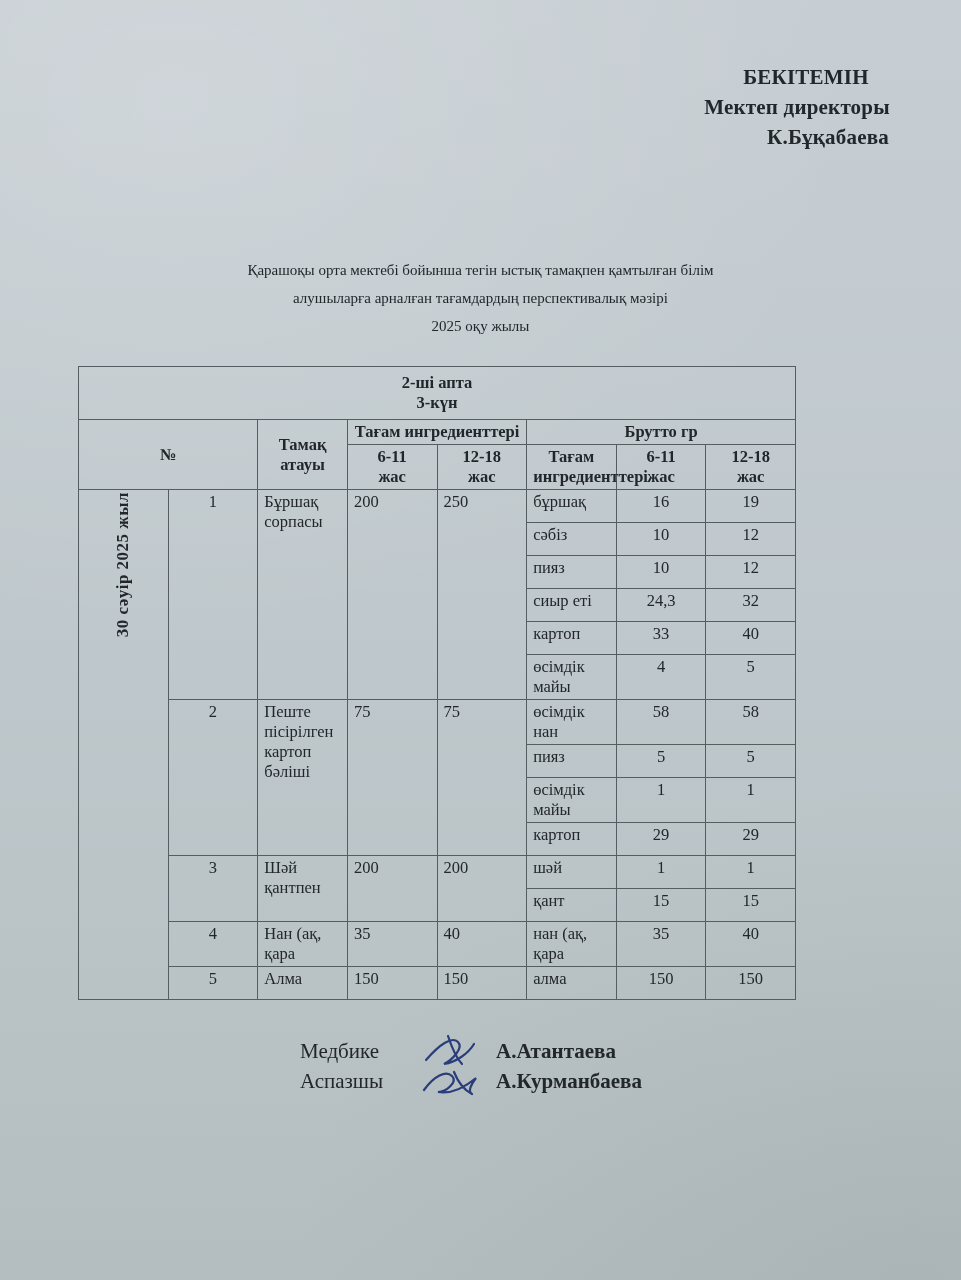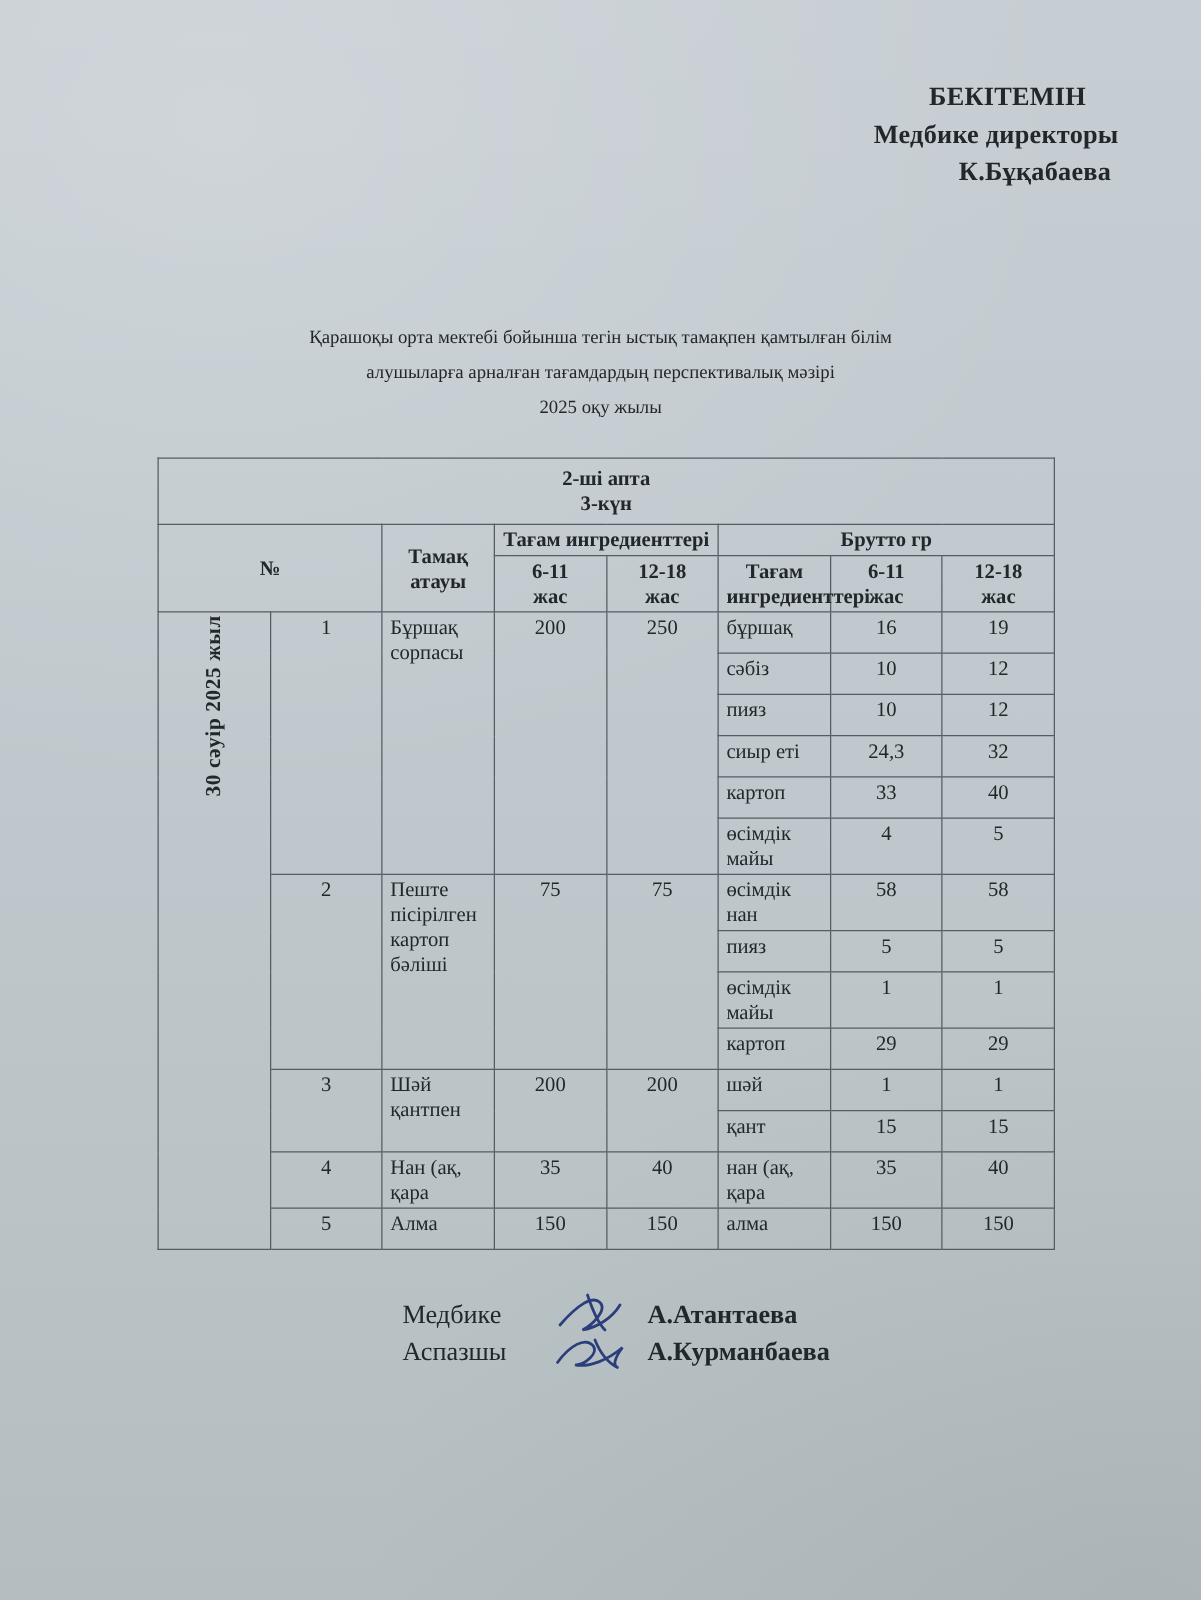--- a/index.html
+++ b/index.html
@@ -79,21 +79,20 @@
     position: absolute;
     left: 78px;
     top: 366px;
     width: 862px;
   }
   table.menu {
     border-collapse: collapse;
     width: 718px;
     table-layout: fixed;
     background: transparent;
-    margin-left: 48px;
   }
   table.menu th, table.menu td {
     border: 1px solid #555d63;
     padding: 2px 6px;
     font-size: 16.5px;
     line-height: 20px;
     vertical-align: top;
   }
   table.menu th {
     font-weight: bold;
@@ -105,21 +104,21 @@
   .c-date  { width: 34px;  padding: 0; }
   .c-dish  { width: 208px; }
   .c-p1    { width: 96px;  text-align: center; }
   .c-p2    { width: 128px; text-align: center; }
   .c-ing   { width: 170px; }
   .c-g1    { width: 86px;  text-align: center; }
   .c-g2    { width: 86px;  text-align: center; }
 
   td.num-cell  { text-align: center; vertical-align: top; padding-top: 3px; font-size: 16px; }
   td.dish-cell { vertical-align: top; padding-top: 3px; }
-  td.qty-cell  { text-align: center; vertical-align: top; padding-top: 3px; }
+  td.qty-cell  { text-align: left; vertical-align: top; padding-top: 3px; }
   td.ing-cell  { vertical-align: middle; height: 28px; padding-top: 2px; }
   td.gram-cell { text-align: center; vertical-align: middle; }
 
   
   td.ing-first, td.gram-first { vertical-align: top; padding-top: 3px; }
 
   td.date-cell {
     text-align: center;
     vertical-align: middle;
     padding: 0;
@@ -132,21 +131,21 @@
     letter-spacing: 0.5px;
     white-space: nowrap;
     margin: 0 auto;
   }
 
   .hdr-two-line { line-height: 21px; }
 
   
   #signature-block {
     position: absolute;
-    left: 322px;
+    left: 300px;
     top: 1036px;
     font-size: 21px;
     line-height: 30px;
     z-index: 3;
   }
   #signature-block .sig-row {
     display: flex;
     align-items: center;
     height: 30px;
   }
@@ -160,21 +159,21 @@
   .sig-svg { position: absolute; left: 0; top: -6px; }
 </style>
 </head>
 <body>
 
 <div id="paper"></div>
 
 <div id="approval-block">
 
   <div class="line" id="approval-title">БЕКІТЕМІН</div>
-  <div class="line" id="approval-role">Медбике директоры</div>
+  <div class="line" id="approval-role">Мектеп директоры</div>
   <div class="line" id="approval-name">К.Бұқабаева</div>
 </div>
 
 <div id="doc-title">
   <div class="t-line">Қарашоқы орта мектебі бойынша тегін ыстық тамақпен қамтылған білім</div>
   <div class="t-line">алушыларға арналған тағамдардың перспективалық мәзірі</div>
   <div class="t-line">2025 оқу жылы</div>
 </div>
 
 <div id="menu-table-wrap">

